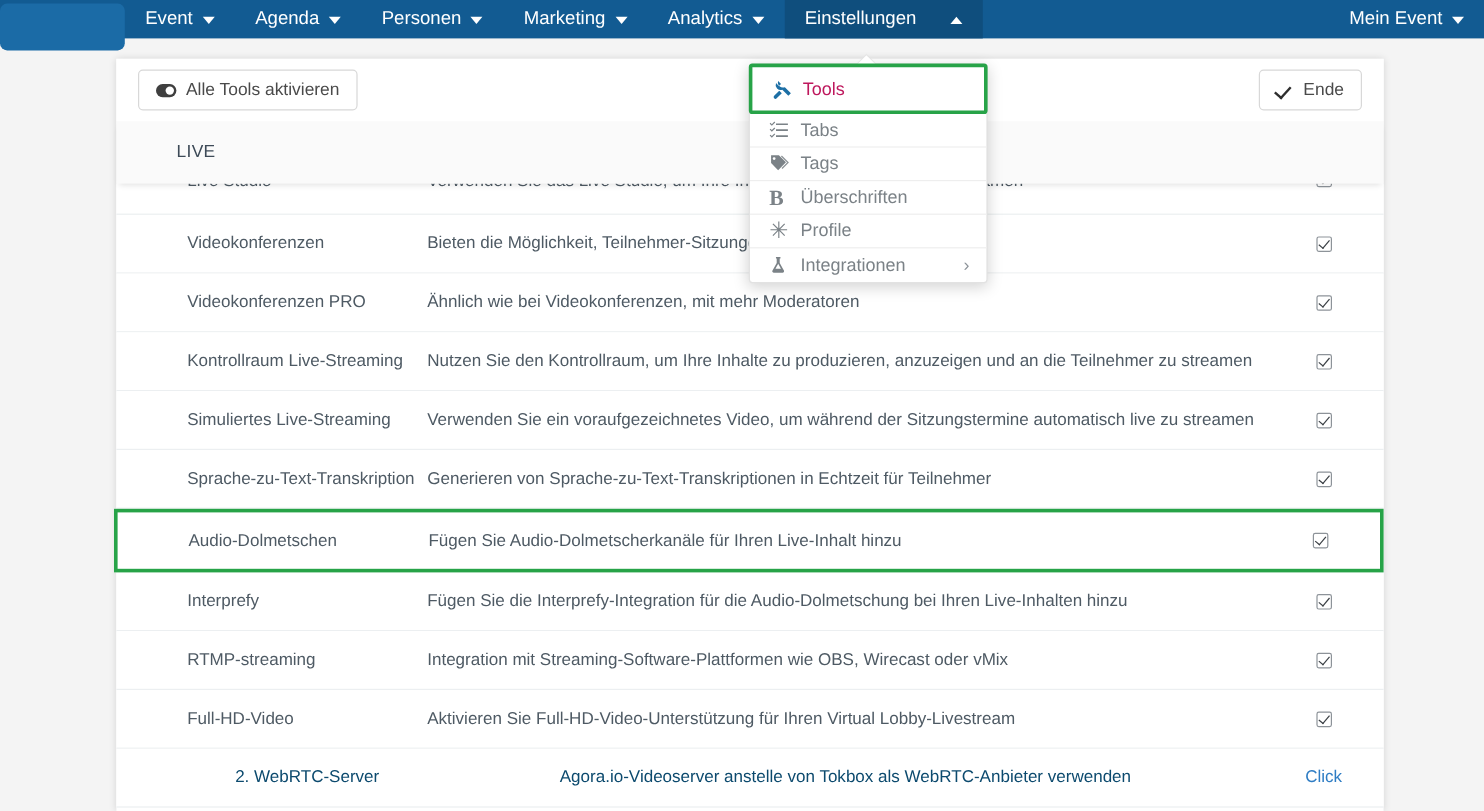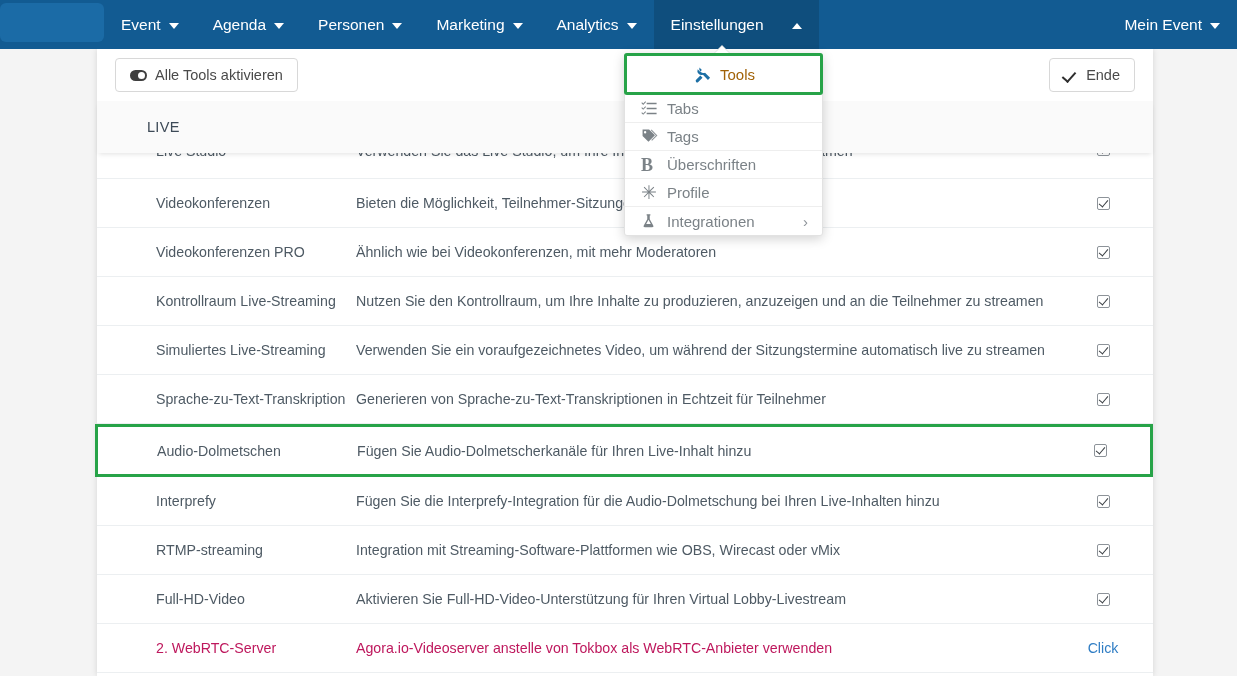--- a/index.html
+++ b/index.html
@@ -7,21 +7,21 @@
     margin: 0; padding: 0;
     width: 1237px; height: 676px;
     overflow: hidden;
     font-family: "Liberation Sans", sans-serif;
     background: #f4f4f4;
   }
 
   
   .navbar {
     position: absolute; top: 0; left: 0;
-    width: 1237px; height: 49px;
+    width: 1237px; height: 32px;
     background: #125b92;
     display: flex; align-items: stretch;
     z-index: 60;
   }
   .nav-logo {
     width: 104px; height: 39px; margin: 3px 0 0 0;
     background: #1b6ba6;
     border-radius: 6px;
     flex: none;
   }
@@ -169,21 +169,21 @@
     font-size: 14.2px;
     color: #4e5a64;
   }
   .cell-action {
     width: 100px;
     display: flex;
     justify-content: center;
     align-items: center;
   }
   .tool-row.muted .cell-name,
-  .tool-row.muted .cell-desc { color: #be185d; }
+  .tool-row.muted .cell-desc { color: #0c4a6e; text-align: center; }
   .cb {
     display: inline-block;
     width: 13px; height: 13px;
     border: 1px solid #8d9399;
     border-radius: 2px;
     background: #ffffff;
     position: relative;
     cursor: pointer;
   }
   .cb.checked::after {
@@ -235,25 +235,24 @@
   .menu-item:last-child { border-bottom: none; }
   .menu-item .mi-icon {
     width: 26px;
     display: inline-flex;
     align-items: center;
     flex: none;
     color: #7b8287;
   }
   .menu-item.selected {
     border: 3px solid #27a348;
-    color: #a16207;
+    color: #be185d;
     height: 42px;
     margin: -1px -1px 0 -1px;
     border-radius: 3px;
-    justify-content: center;
   }
   .menu-item.selected .mi-icon { color: #1d6fa5; }
   .menu-item .mi-chevron {
     margin-left: auto;
     font-size: 15px;
     color: #8d9399;
   }
   .mi-bold {
     font-family: "Liberation Serif", serif;
     font-weight: bold;

